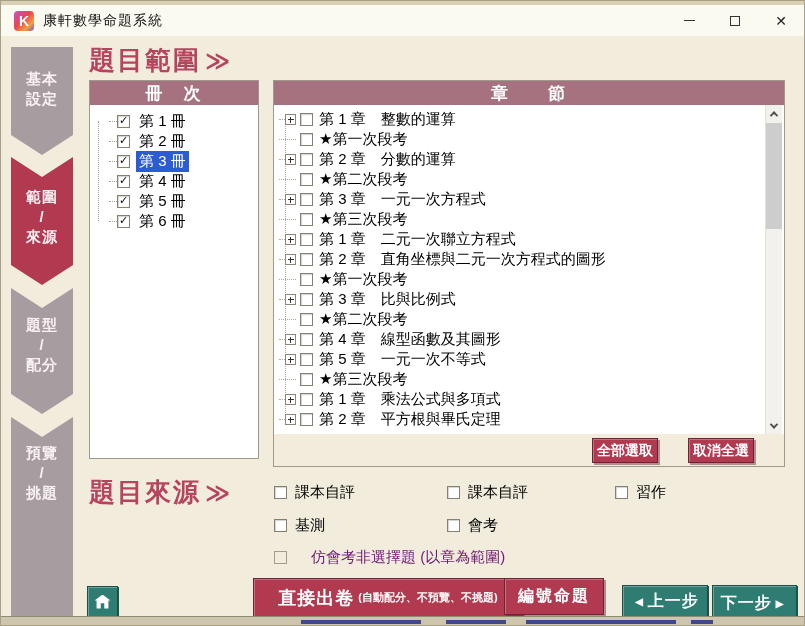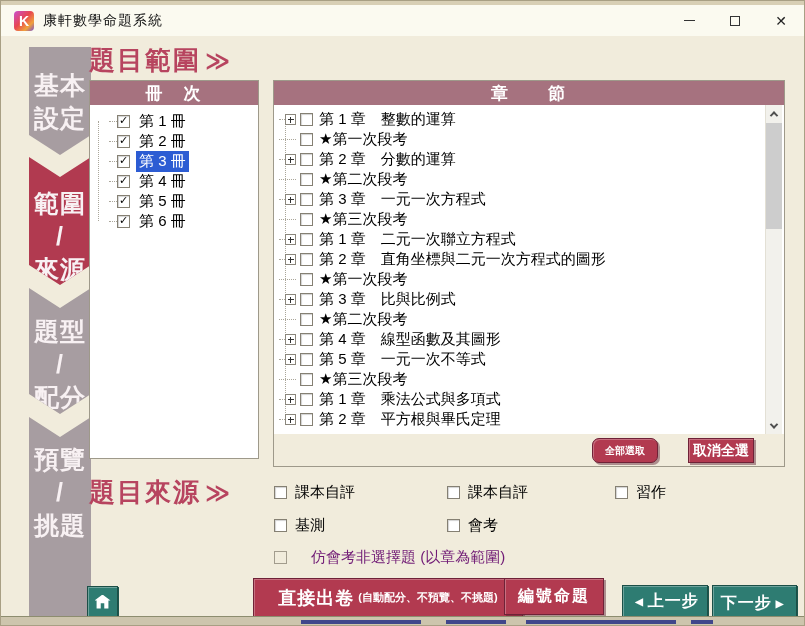--- a/index.html
+++ b/index.html
@@ -18,22 +18,22 @@
               justify-content:center; }
   .win-title { margin-left:9px; font-size:14px; color:#141414; letter-spacing:1px; }
   .win-controls { position:absolute; right:0; top:0; height:31px; display:flex; }
   .win-btn { width:46px; height:31px; display:flex; align-items:center; justify-content:center; }
   .glyph-min { width:11px; height:1px; background:#333; display:block; }
   .glyph-max { width:10px; height:10px; border:1px solid #333; display:block; }
   .glyph-close { font-size:14px; color:#222; line-height:1; }
 
   
   .seg { position:absolute; left:10px; width:62px; display:flex; justify-content:center;
-         color:#f8f1f3; font-weight:bold; font-size:25px; line-height:1.32; text-align:center;
-         white-space:pre-line; letter-spacing:1px; cursor:default;margin-left:18px; }
+         color:#f8f1f3; font-weight:bold; font-size:15px; line-height:1.32; text-align:center;
+         white-space:pre-line; letter-spacing:1px; cursor:default; }
   .seg-inactive { background:#a79da1; }
   .seg-active   { background:#b13a50; }
   .seg1 { top:46px;  height:108px; padding-top:22px;
           clip-path:polygon(0 0,100% 0,100% calc(100% - 20px),50% 100%,0 calc(100% - 20px)); }
   .seg2 { top:156px; height:128px; padding-top:30px;
           clip-path:polygon(0 0,50% 20px,100% 0,100% calc(100% - 20px),50% 100%,0 calc(100% - 20px)); }
   .seg3 { top:287px; height:126px; padding-top:27px;
           clip-path:polygon(0 0,50% 20px,100% 0,100% calc(100% - 20px),50% 100%,0 calc(100% - 20px)); }
   .seg4 { top:416px; height:201px; padding-top:26px;
           clip-path:polygon(0 0,50% 20px,100% 0,100% 100%,0 100%); }
@@ -86,21 +86,21 @@
   .chev { width:6px; height:6px; border-left:2px solid #4f4f4f; border-top:2px solid #4f4f4f; }
   .chev-up { transform:rotate(45deg) translate(1px,1px); }
   .chev-down { transform:rotate(225deg) translate(1px,1px); }
   .sthumb { position:absolute; left:0; top:18px; width:16px; height:106px; background:#cdcdcd; }
 
   
   .tree-actions { position:absolute; left:0; right:0; bottom:0; height:32px; background:#f1ecdc; }
   .btn-crim { background:#b23a50; color:#fff; border:1px solid #6f2237; font-weight:bold;
               box-shadow:2px 2px 0 rgba(90,30,48,.45), inset 1px 1px 0 rgba(255,255,255,.28);
               display:flex; align-items:center; justify-content:center; cursor:pointer; }
-  .btn-selall   { position:absolute; right:126px; top:4px; width:66px; height:25px; font-size:10px;border-radius:7px; }
+  .btn-selall   { position:absolute; right:126px; top:4px; width:66px; height:25px; font-size:14px; }
   .btn-deselall { position:absolute; right:30px;  top:4px; width:66px; height:25px; font-size:14px; }
 
   
   .src-grid { position:absolute; left:273px; top:481px; width:500px;
               display:grid; grid-template-columns:173px 168px 150px; row-gap:13px; }
   .src-item { display:flex; align-items:center; height:20px; }
   .src-item .lbl { margin-left:8px; font-size:15px; color:#000; white-space:nowrap; }
   .src-disabled { position:absolute; left:273px; top:546px; display:flex; align-items:center; height:20px; }
   .cb.disabled { border-color:#a29c8d; background:transparent; box-shadow:none; }
   .src-disabled .lbl { margin-left:24px; font-size:15px; color:#701a75; white-space:nowrap; }

